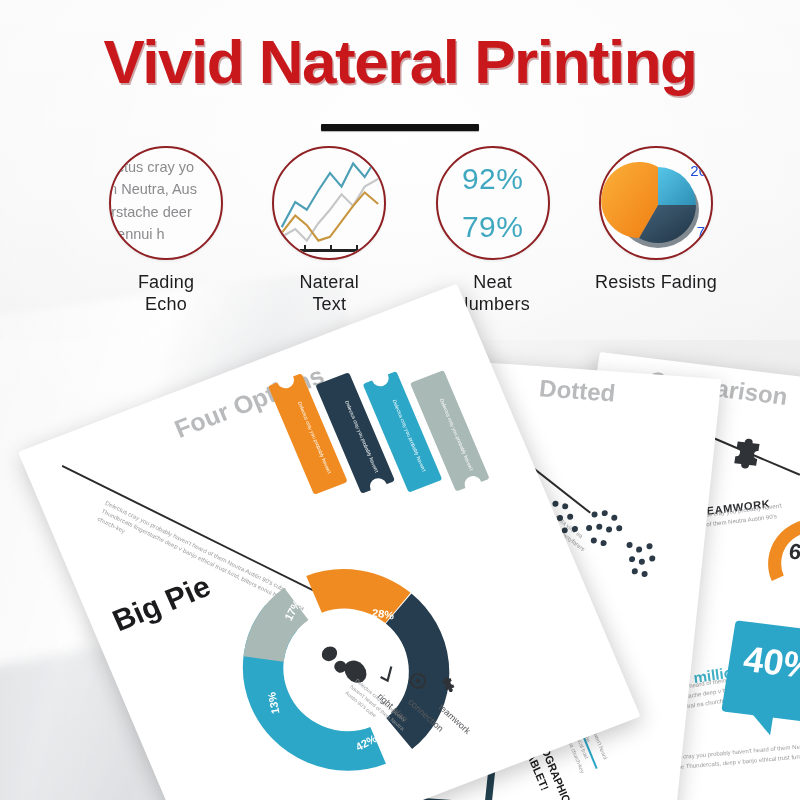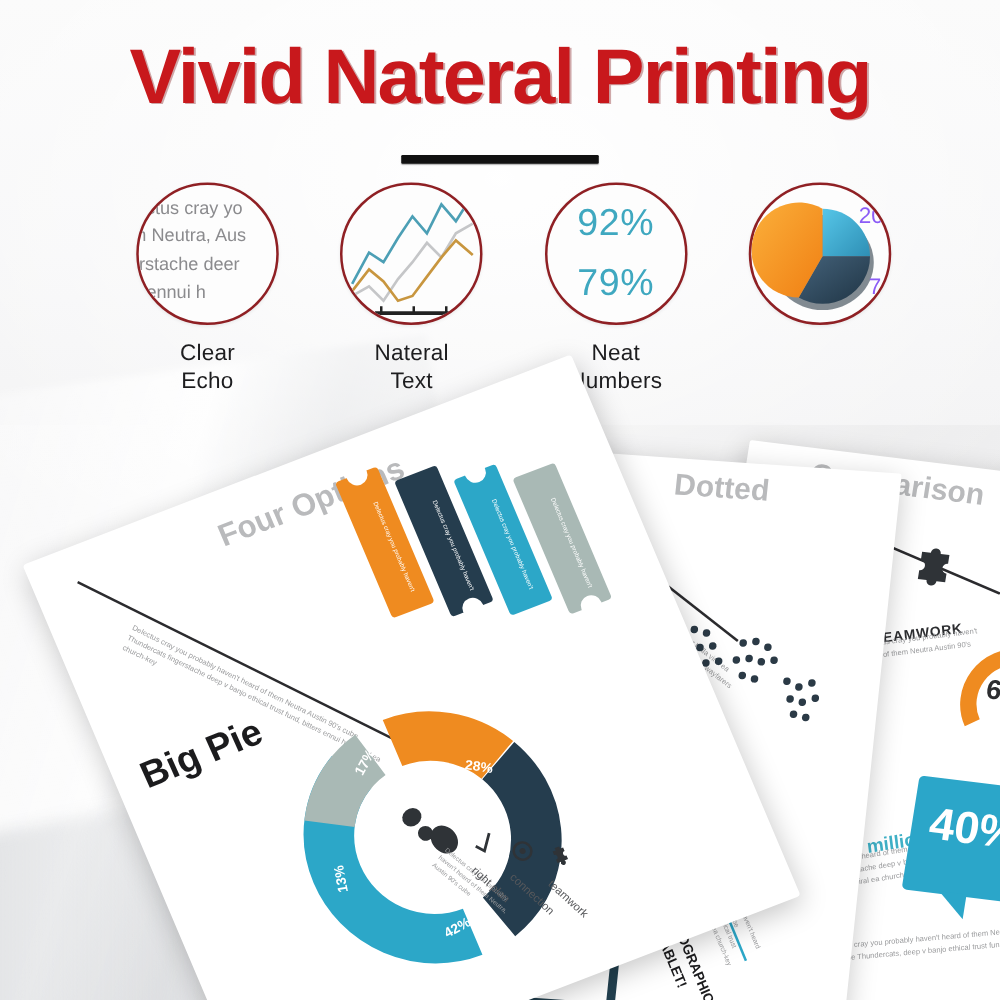--- a/index.html
+++ b/index.html
@@ -87,21 +87,21 @@
   }
   .axis-tick{ position:absolute; bottom:6px; width:2px; height:7px; background:#222; }
   
   .numbers{
     position:absolute; inset:0; display:flex; flex-direction:column;
     align-items:center; justify-content:center; gap:14px;
   }
   .num{ font-size:30px; color:#3fa8c0; font-weight:400; letter-spacing:.5px; }
   
   .piewrap{ position:absolute; inset:0; }
-  .pie-lbl{ position:absolute; font-size:18px; color:#8b5cf6; }
+  .pie-lbl{ position:absolute; font-size:15px; color:#1d4ed8; }
 
   
   .poster{ position:absolute; background:#fff; box-shadow: 0 6px 22px rgba(0,0,0,.22); }
 
   
   #poster3{
     left:600px; top:352px; width:330px; height:470px;
     transform: rotate(9deg) skewY(-2deg);
     transform-origin: 0 0;
     border-radius:2px;
@@ -215,21 +215,21 @@
     <div class="feature">
       <div class="circle">
         <div class="blurtext">
           <div>Xectus cray yo</div>
           <div>em Neutra, Aus</div>
           <div>gerstache deer</div>
           <div>rs ennui h</div>
         </div>
       </div>
       <div class="feature-label">
-        <div>Clear</div>
+        <div>Fading</div>
         <div>Echo</div>
       </div>
     </div>
 
     <div class="feature">
       <div class="circle">
         <svg class="linechart" viewBox="0 0 114 114">
           <polyline points="8,82 22,56 34,64 46,44 58,26 70,40 82,16 94,30 108,8" fill="none" stroke="#4c9fb5" stroke-width="2.2"></polyline>
           <polyline points="8,92 22,84 34,96 46,78 58,64 70,48 82,60 94,40 108,32" fill="none" stroke="#c5c6c8" stroke-width="2.2"></polyline>
           <polyline points="8,88 22,70 34,80 46,96 58,92 70,76 82,60 94,46 108,58" fill="none" stroke="#c8963f" stroke-width="2.2"></polyline>
@@ -279,20 +279,21 @@
             <ellipse cx="57" cy="62" rx="41" ry="38" fill="#1b2c39" opacity=".55"></ellipse>
             <path d="M57,57 L57,19 A38,38 0 0,1 95,57 Z" fill="url(#gc)"></path>
             <path d="M57,57 L95,57 A38,38 0 0,1 38,90 Z" fill="url(#gn)"></path>
             <path d="M57,57 L38,90 A38,38 0 1,1 57,19 Z" fill="url(#go)"></path>
           </svg>
           <div class="pie-lbl" style="right:4px;top:14px">20</div>
           <div class="pie-lbl" style="right:6px;bottom:18px">7</div>
         </div>
       </div>
       <div class="feature-label">
+        <div>Resists Fading</div>
       </div>
     </div>
 
   </div>
 
   <div class="poster" id="poster3">
     <div class="p-sub" id="p3-sub">Comparison</div>
     <div class="p-rule" id="p3-rule"></div>
 
     <svg class="puzzle-ic" width="44" height="44" viewBox="0 0 44 44">

